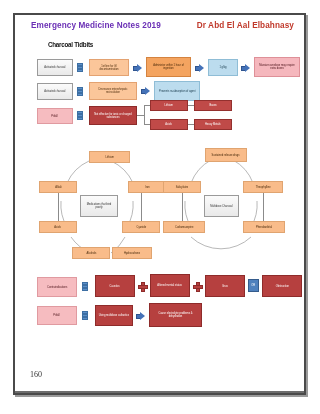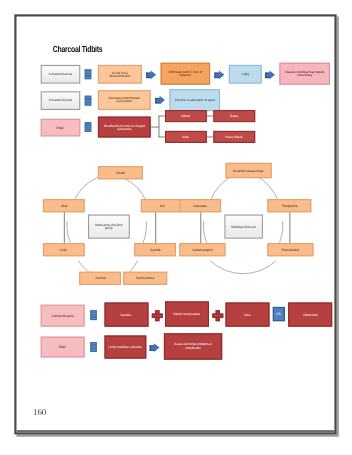--- a/index.html
+++ b/index.html
@@ -81,20 +81,22 @@
     font-family:"Liberation Serif",serif;
   }
   .footer-rule{position:absolute;left:0;bottom:0;width:100%;height:2px;background:#6d6d6d;}
 </style>
 </head>
 <body>
 
 <div class="page-frame">
 
   <div class="doc-header">
+    <div class="hdr-left"><span>Emergency Medicine Notes 2019</span></div>
+    <div class="hdr-right"><span>Dr Abd El Aal Elbahnasy</span></div>
   </div>
 
   <div class="section-title"><span>Charcoal Tidbits</span></div>
 
   <svg class="arcs" viewBox="0 0 293 382">
 
     <path d="M 52,168 A 44,44 0 0 1 74,146" fill="none" stroke="#9a9a9a" stroke-width="0.7"></path>
     <path d="M 96,146 A 44,44 0 0 1 118,168" fill="none" stroke="#9a9a9a" stroke-width="0.7"></path>
     <path d="M 46,186 A 44,44 0 0 0 52,212" fill="none" stroke="#9a9a9a" stroke-width="0.7"></path>
     <path d="M 118,186 A 44,44 0 0 1 112,212" fill="none" stroke="#9a9a9a" stroke-width="0.7"></path>

